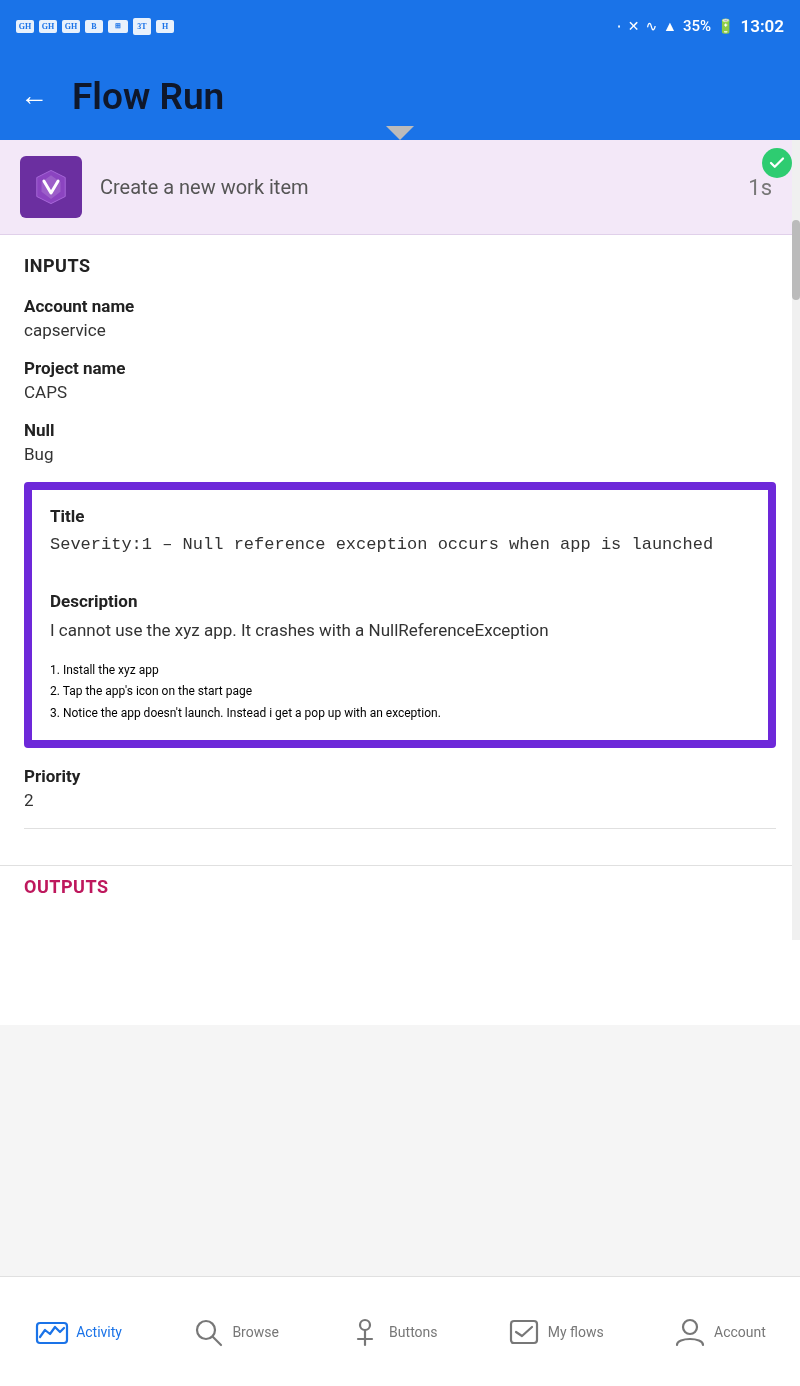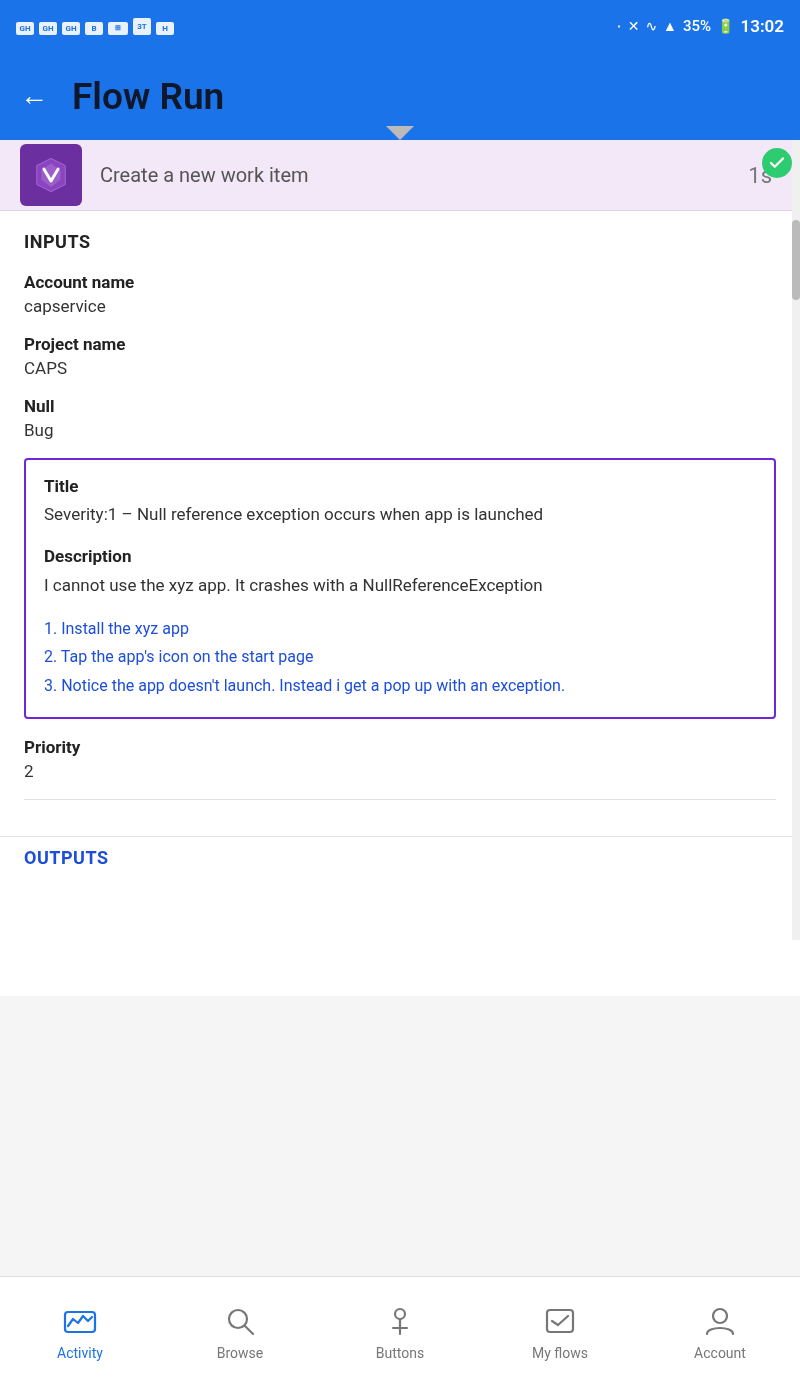--- a/index.html
+++ b/index.html
@@ -19,21 +19,22 @@
       height: 52px;
       background: #1a73e8;
       display: flex;
       align-items: center;
       justify-content: space-between;
       padding: 0 16px;
     }
     .status-bar-left {
       display: flex;
       gap: 5px;
-      align-items: flex-end;
+      align-items: center;
+      font-family: Liberation Serif, serif;
     }
     .status-bar-icon {
       width: 22px;
       height: 14px;
       background: white;
       border-radius: 2px;
       opacity: 0.9;
       display: flex;
       align-items: center;
       justify-content: center;
@@ -75,21 +76,21 @@
     
     .content-area {
       background: #fff;
       padding: 0;
     }
 
     
     .work-item-card {
       background: #f3e8f8;
       margin: 0;
-      padding: 4px 20px;
+      padding: 16px 20px;
       display: flex;
       align-items: center;
       justify-content: space-between;
       position: relative;
       border-bottom: 1px solid #e0d0ea;
     }
     .work-item-card-left {
       display: flex;
       align-items: center;
       gap: 18px;
@@ -170,21 +171,21 @@
       margin-bottom: 4px;
     }
     .field-value {
       font-size: 17px;
       color: #333;
       font-weight: 400;
     }
 
     
     .bordered-card {
-      border: 2px solid #6d28d9;
+      border: 8px solid #6d28d9;
       border-radius: 4px;
       padding: 16px 18px;
       margin-bottom: 18px;
       margin-top: 4px;
     }
     .bordered-card .field-label {
       margin-bottom: 6px;
     }
     .bordered-card .field-value {
       margin-bottom: 14px;
@@ -193,58 +194,58 @@
     .bordered-card .field-value:last-child {
       margin-bottom: 0;
     }
     .description-text {
       font-size: 17px;
       color: #333;
       line-height: 1.6;
       margin-bottom: 16px;
     }
     .steps-text {
-      font-size: 16px;
-      color: #1d4ed8;
+      font-size: 12px;
+      color: #000000;
       line-height: 1.8;
     }
 
     
     .divider {
       border: none;
       border-top: 1px solid #e0e0e0;
       margin: 6px 0 16px 0;
     }
 
     
     .outputs-header {
       font-size: 18px;
       font-weight: 700;
-      color: #1d4ed8;
+      color: #be185d;
       padding: 10px 24px 8px 24px;
       letter-spacing: 0.5px;
       border-top: 1px solid #e0e0e0;
     }
 
     
     .bottom-nav {
       position: fixed;
       bottom: 0;
       left: 0;
       width: 800px;
       height: 110px;
       background: #fff;
       border-top: 1px solid #e0e0e0;
       display: flex;
       align-items: center;
       justify-content: space-around;
     }
     .nav-item {
       display: flex;
-      flex-direction: column;
+      flex-direction: row;
       align-items: center;
       gap: 6px;
       cursor: pointer;
       padding: 8px 16px;
       min-width: 120px;
     }
     .nav-item-icon {
       width: 36px;
       height: 36px;
       display: flex;
@@ -355,21 +356,21 @@
       <div class="field-value">CAPS</div>
     </div>
 
     <div class="field-group">
       <div class="field-label">Null</div>
       <div class="field-value">Bug</div>
     </div>
 
     <div class="bordered-card">
       <div class="field-label">Title</div>
-      <div class="field-value" style="margin-bottom:18px;">Severity:1 – Null reference exception occurs when app is launched</div>
+      <div class="field-value" style="margin-bottom:33px;font-family:Liberation Mono, monospace;">Severity:1 – Null reference exception occurs when app is launched</div>
 
       <div class="field-label">Description</div>
       <div class="description-text">I cannot use the xyz app. It crashes with a NullReferenceException</div>
 
       <div class="steps-text">
         1. Install the xyz app<br>
         2. Tap the app's icon on the start page<br>
         3. Notice the app doesn't launch. Instead i get a pop up with an exception.
       </div>
     </div>

